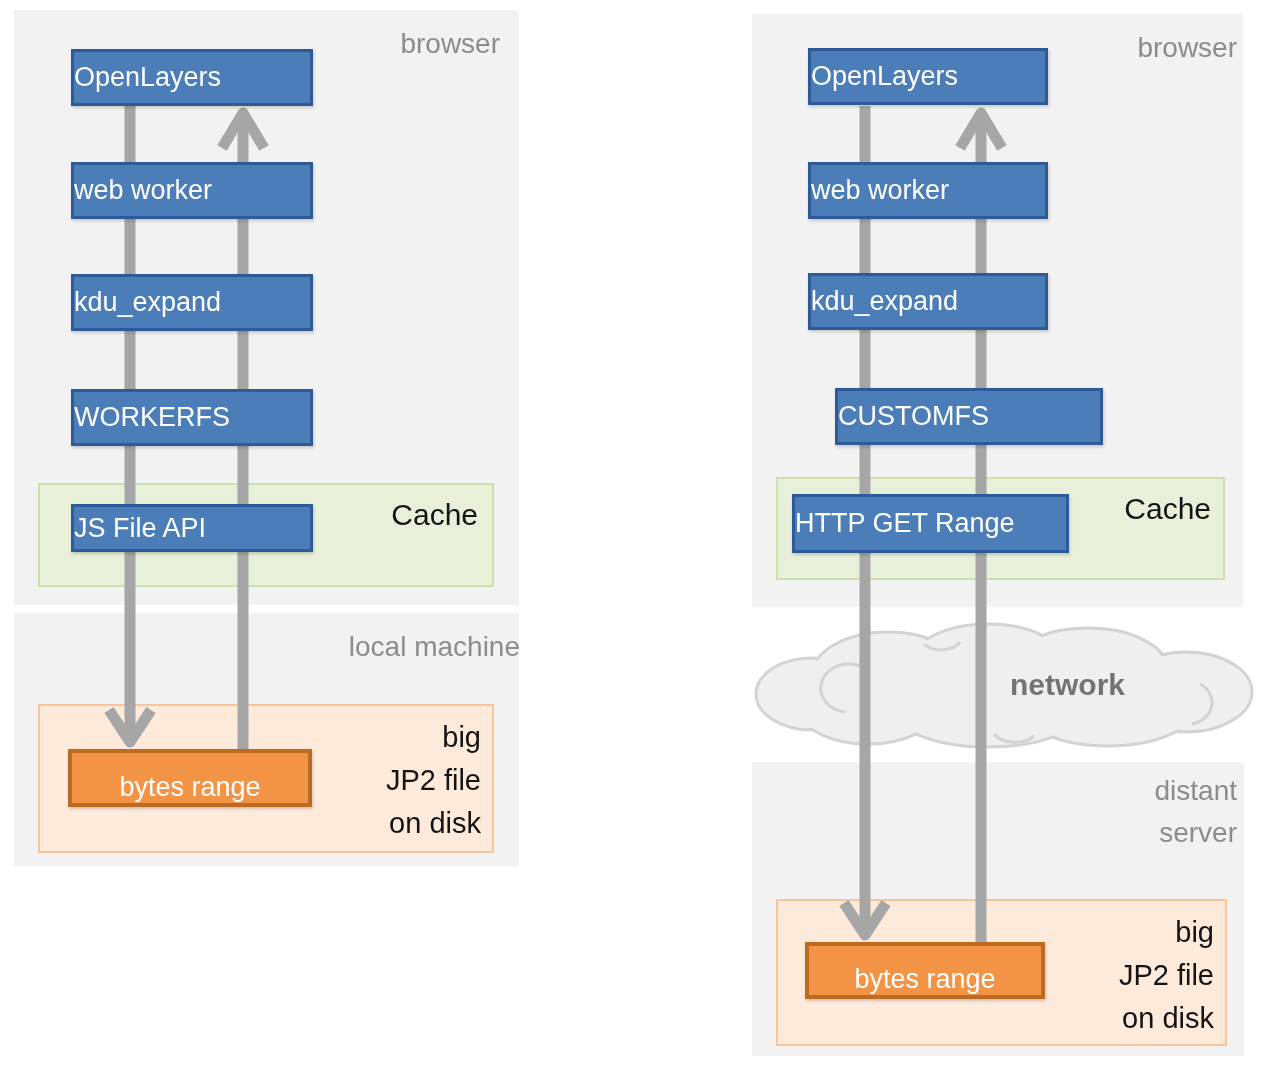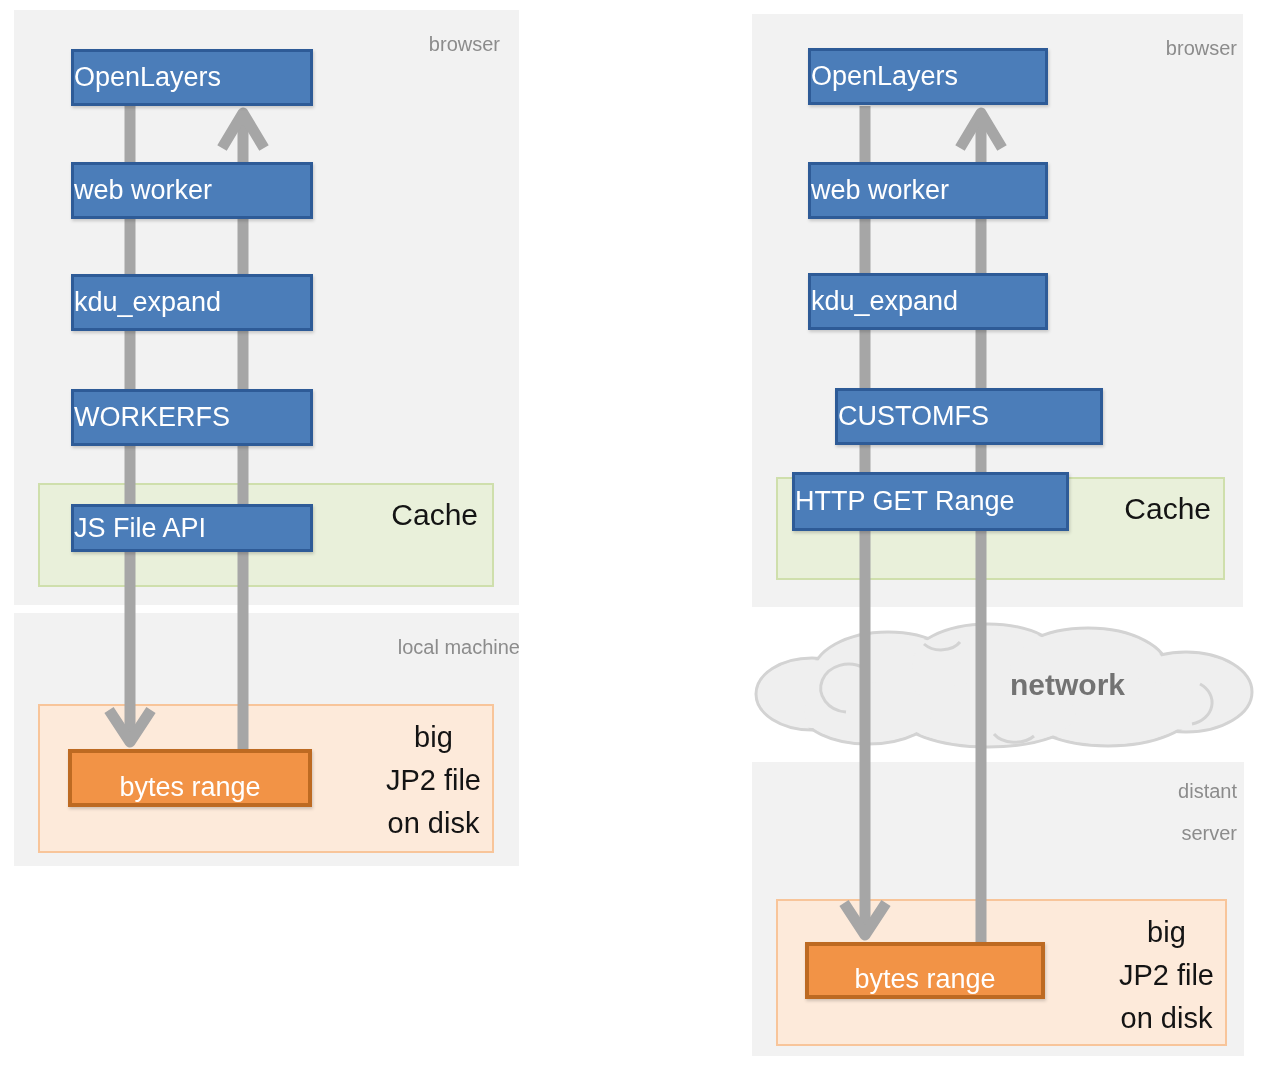--- a/index.html
+++ b/index.html
@@ -3,42 +3,42 @@
 <meta charset="utf-8">
 <style>
   html,body{margin:0;padding:0;background:#ffffff;}
   #stage{
     position:relative;width:1268px;height:1072px;background:#ffffff;overflow:hidden;
     font-family:"Liberation Sans",sans-serif;
   }
   .abs{position:absolute;}
   .region{background:#f2f2f2;}
   .region-label{
-    color:#8c8c8c;font-size:20px;line-height:36px;white-space:nowrap;text-align:right;
+    color:#8c8c8c;font-size:28px;line-height:36px;white-space:nowrap;text-align:right;
   }
   .bluebox{
     background:#4b7db9;border:3px solid #2e5b97;box-sizing:border-box;
     display:flex;align-items:center;justify-content:flex-start;
     color:#ffffff;font-size:27px;z-index:2;
     box-shadow:1px 2px 3px rgba(0,0,0,0.18);
   }
   .greenbox{
     background:#e9f0da;border:2px solid #cfdfac;box-sizing:border-box;
   }
   .filebox{
     background:#fdeada;border:2px solid #f8c59a;box-sizing:border-box;
   }
   .bytesbox{
     background:#f29346;border:4px solid #bd6a22;box-sizing:border-box;
     display:flex;align-items:flex-end;justify-content:center;
     color:#ffffff;font-size:27px;z-index:2;
     box-shadow:1px 2px 3px rgba(0,0,0,0.18);
   }
   .darklabel{color:#141414;font-size:30px;white-space:nowrap;}
-  .jp2label{color:#141414;font-size:29px;line-height:43px;text-align:center;white-space:nowrap;}
+  .jp2label{color:#141414;font-size:29px;line-height:43px;text-align:right;white-space:nowrap;}
   .netlabel{color:#737373;font-size:30px;font-weight:bold;white-space:nowrap;z-index:1;}
   .arrow-svg{z-index:1;pointer-events:none;}
   .cloud-svg{z-index:0;pointer-events:none;}
 </style>
 </head>
 <body>
 
 <div id="stage">
 
   <div class="abs region" style="left:14px;top:10px;width:505px;height:595px"></div>
@@ -148,20 +148,20 @@
   </div>
   <div class="abs bluebox" style="left:808px;top:162px;width:240px;height:57px">
     <span>web worker</span>
   </div>
   <div class="abs bluebox" style="left:808px;top:273px;width:240px;height:57px">
     <span>kdu_expand</span>
   </div>
   <div class="abs bluebox" style="left:835px;top:388px;width:268px;height:57px">
     <span>CUSTOMFS</span>
   </div>
-  <div class="abs bluebox" style="left:792px;top:472px;width:277px;height:59px">
+  <div class="abs bluebox" style="left:792px;top:494px;width:277px;height:59px">
     <span>HTTP GET Range</span>
   </div>
   <div class="abs bytesbox" style="left:805px;top:942px;width:240px;height:57px">
     <span>bytes range</span>
   </div>
 
 </div>
 
 </body></html>

